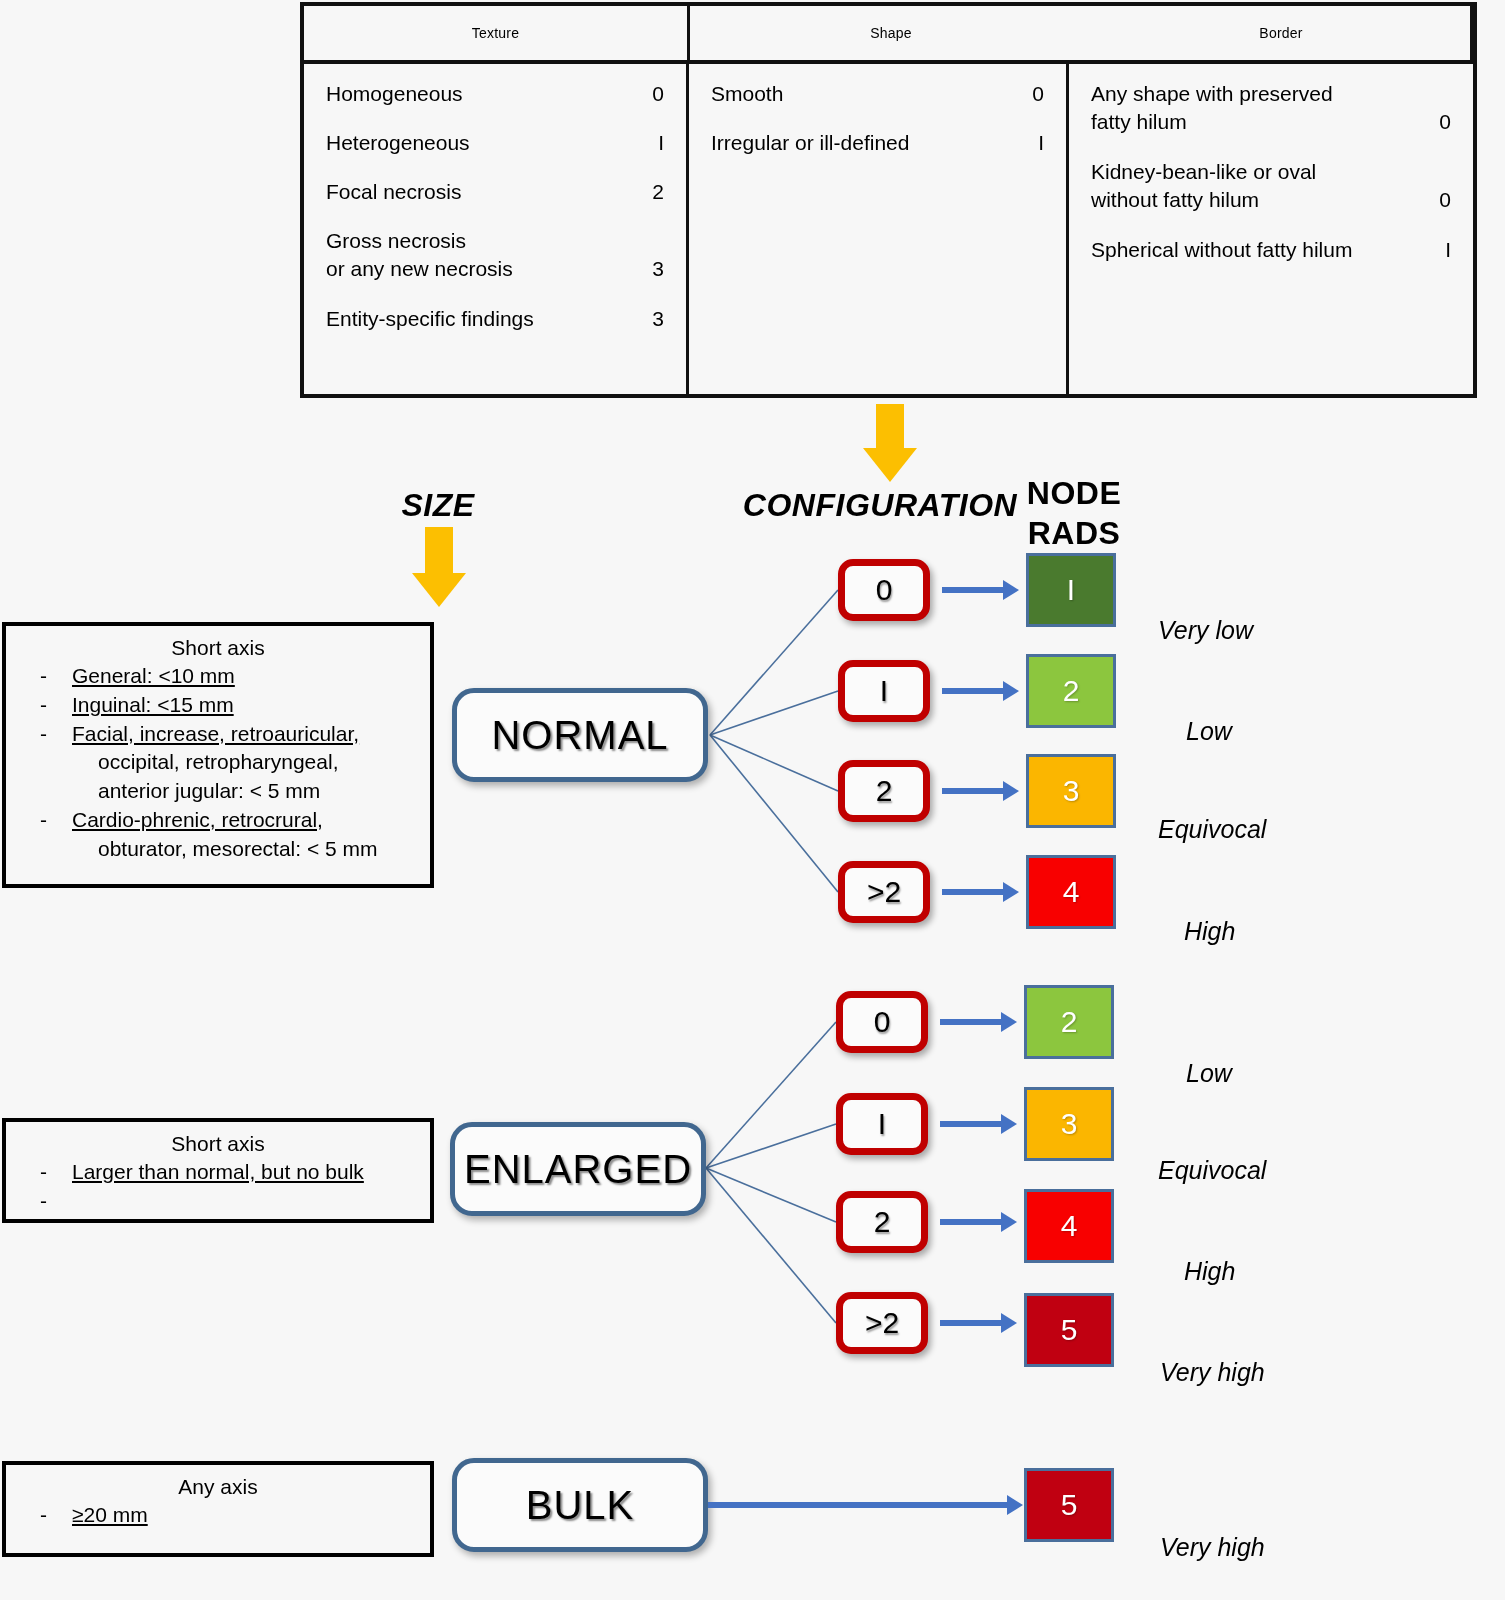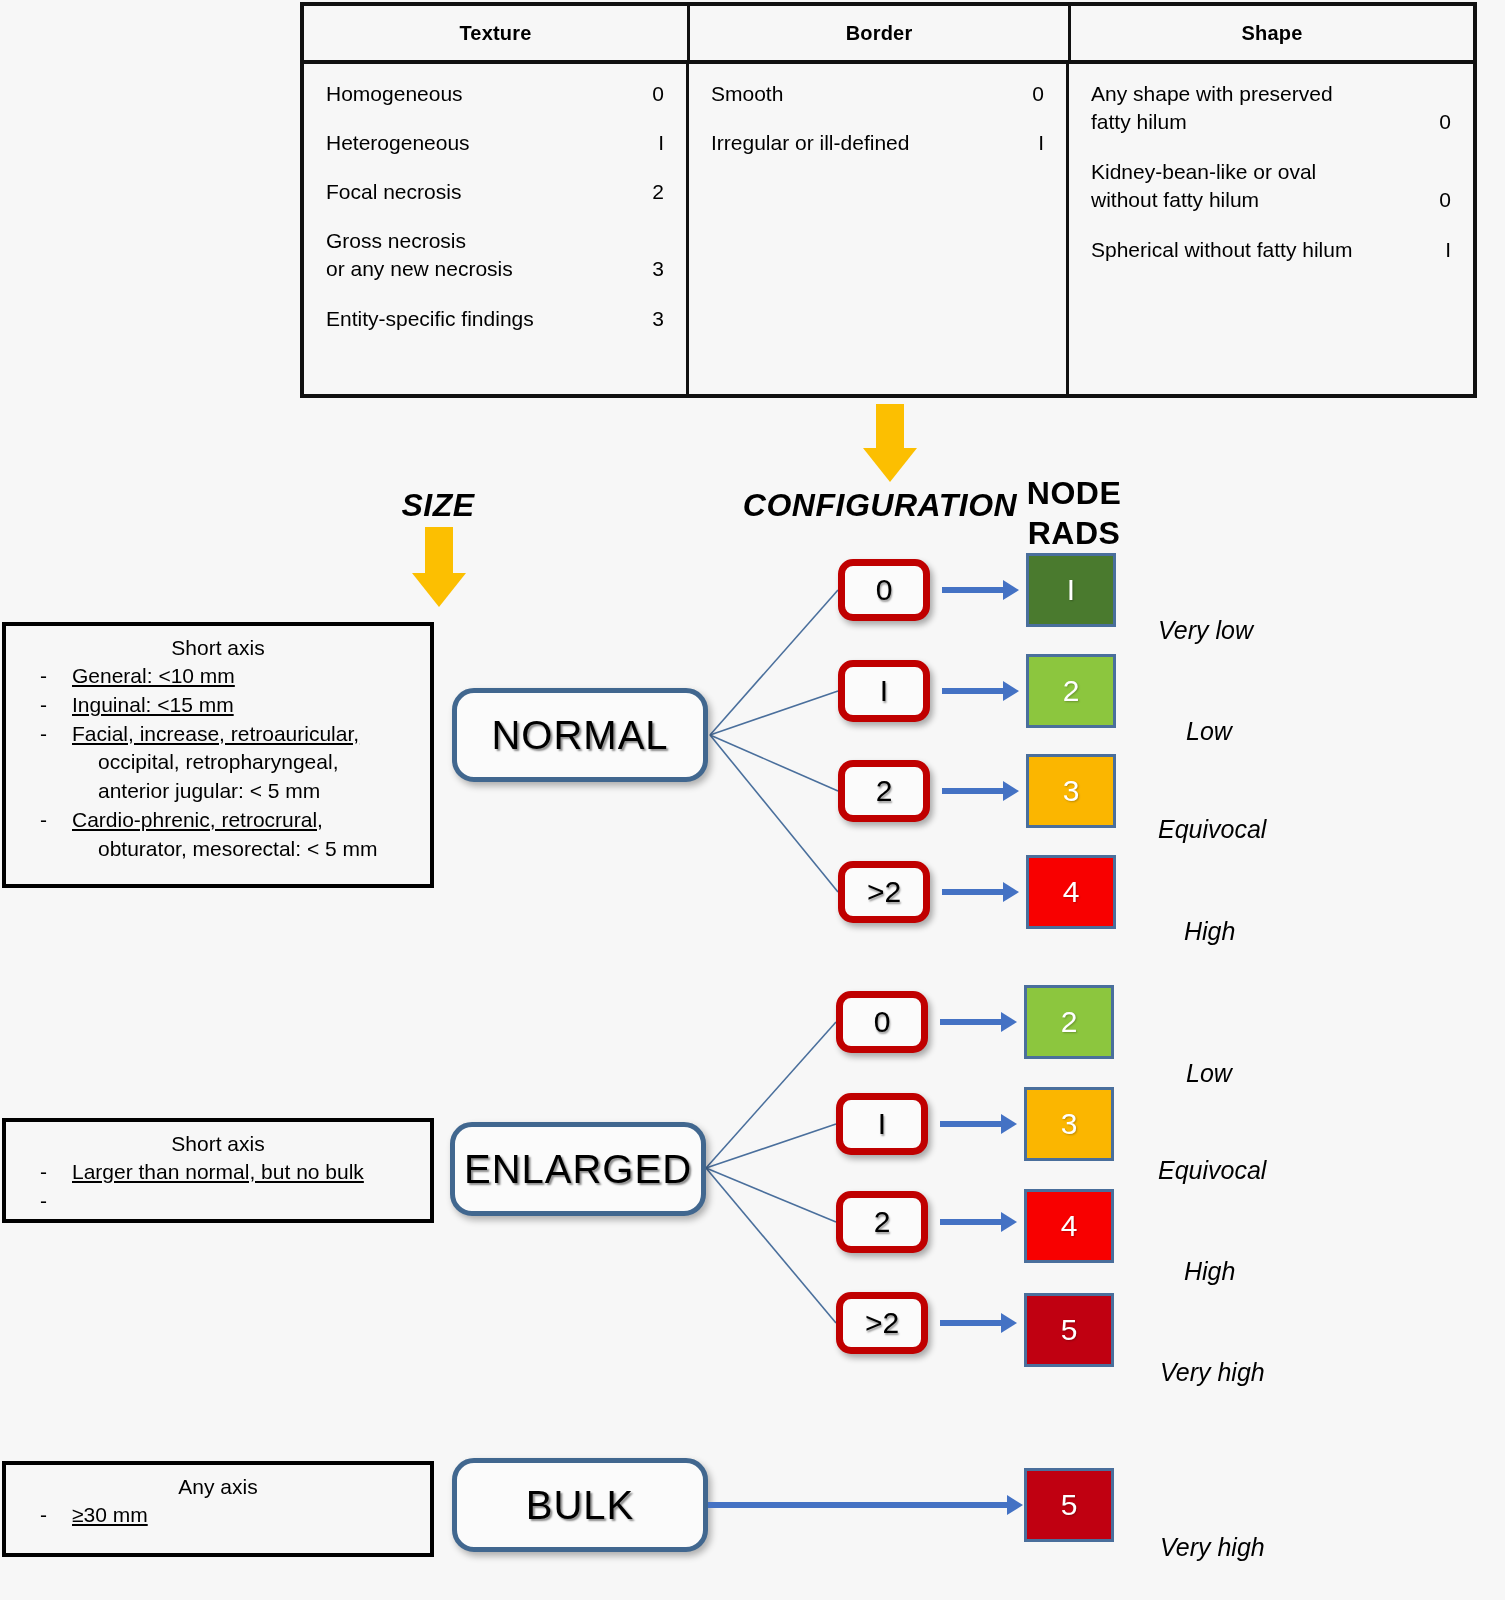--- a/index.html
+++ b/index.html
@@ -11,21 +11,21 @@
   .canvas{position:relative;width:1505px;height:1600px;}
 
   
   .crit-table{
     position:absolute;left:300px;top:2px;width:1177px;height:396px;
     border:4px solid #111;box-sizing:border-box;background:#f7f7f7;
   }
   .crit-head{display:flex;height:54px;border-bottom:4px solid #111;}
   .crit-body{display:flex;height:334px;}
   .ch-cell{display:flex;align-items:center;justify-content:center;
-    font-weight:bold;font-size:20px;letter-spacing:.2px;}
+    font-weight:normal;font-size:14px;letter-spacing:.2px;}
   .cb-cell{padding:16px 22px 12px 22px;box-sizing:border-box;}
   .col-1{width:385px;border-right:3px solid #111;}
   .col-2{width:380px;border-right:3px solid #111;}
   .col-3{width:404px;}
   .crit-row{display:flex;align-items:flex-end;justify-content:space-between;
     font-size:21px;line-height:1.33;margin-bottom:21px;}
   .crit-row .lbl{white-space:pre-line;}
   .crit-row .score{font-size:21px;padding-left:14px;}
   .tall{margin-bottom:22px;}
 
@@ -77,22 +77,22 @@
     pointer-events:none;}
 </style>
 </head>
 <body>
 
 <div class="canvas">
 
   <div class="crit-table">
     <div class="crit-head">
       <div class="ch-cell col-1">Texture</div>
+      <div class="ch-cell col-3">Shape</div>
       <div class="ch-cell col-2">Border</div>
-      <div class="ch-cell col-3">Shape</div>
     </div>
     <div class="crit-body">
 
       <div class="cb-cell col-1">
         <div class="crit-row">
           <div class="lbl">Homogeneous</div>
           <div class="score">0</div>
         </div>
         <div class="crit-row">
           <div class="lbl">Heterogeneous</div>
@@ -284,21 +284,21 @@
   <div class="blue-arrow" style="left:940px;top:1320px;width:62px;"></div>
   <div class="tile" style="left:1024px;top:1293px;background:#c00011;">
     <span>5</span>
   </div>
   <div class="risk" style="left:1160px;top:1315px;">Very high</div>
 
   <div class="desc-box" style="left:2px;top:1461px;width:432px;height:96px;">
     <div class="desc-title">Any axis</div>
     <div class="desc-line">
       <div class="dash">-</div>
-      <div class="txt">≥30 mm</div>
+      <div class="txt">≥20 mm</div>
     </div>
   </div>
 
   <div class="size-node" style="left:452px;top:1458px;width:256px;height:94px;">
     <span>BULK</span>
   </div>
 
   <div class="blue-arrow" style="left:708px;top:1502px;width:300px;"></div>
   <div class="tile" style="left:1024px;top:1468px;background:#c00011;">
     <span>5</span>

